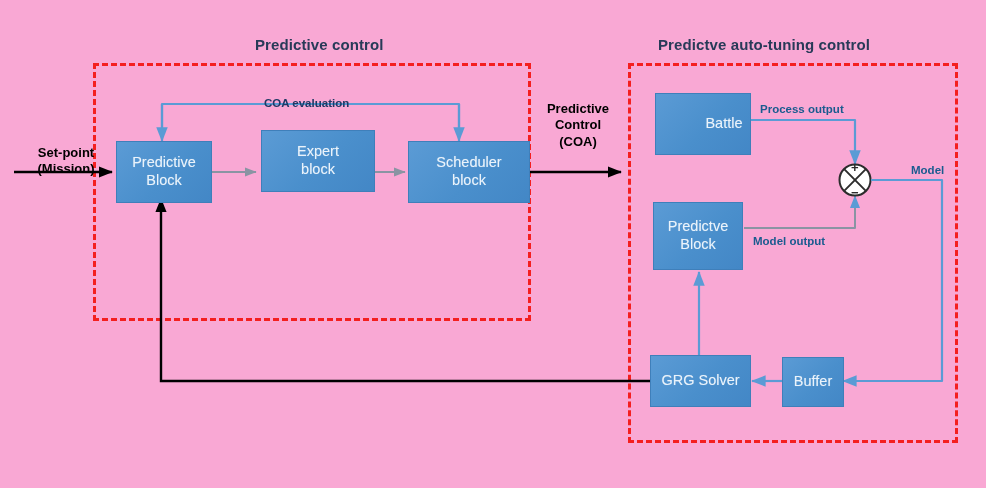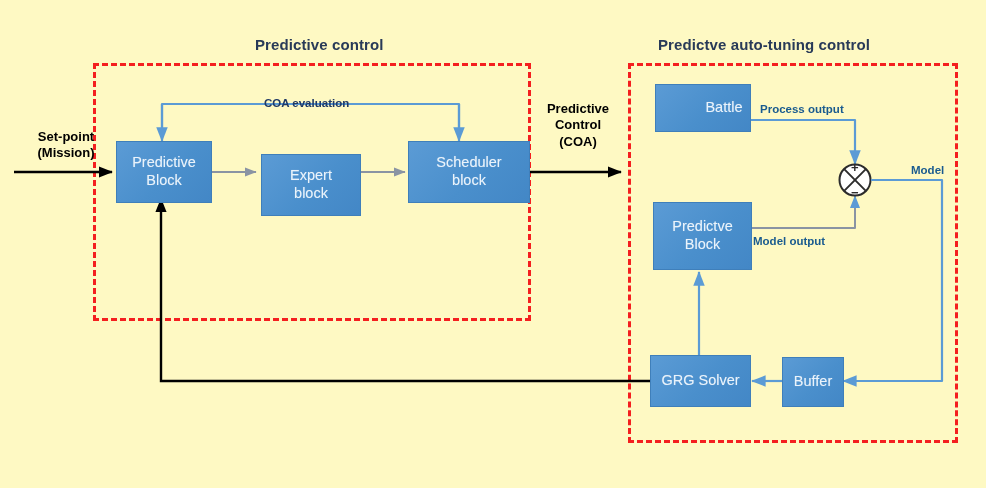--- a/index.html
+++ b/index.html
@@ -1,18 +1,18 @@
 <!DOCTYPE html>
 <html><head>
 <meta charset="utf-8">
 <style>
   html,body{margin:0;padding:0;background:#ffffff;}
   body{width:986px;height:488px;overflow:hidden;
        font-family:"Liberation Sans",sans-serif;}
-  #stage{position:relative;width:986px;height:488px;background:#fef9c3;}
+  #stage{position:relative;width:986px;height:488px;background:#f9a8d4;}
 
   
   .grp-title{
     position:absolute;
     font-weight:bold;
     font-size:15px;
     color:#283a58;
     white-space:nowrap;
     letter-spacing:.1px;
   }
@@ -139,36 +139,36 @@
     </g>
 
     <g>
       <path d="M650,381 L161,381 L161,199" stroke="#000" stroke-width="2.4" fill="none" stroke-linejoin="miter" marker-end="url(#ah-black)"></path>
     </g>
   </svg>
 
   <div class="blk" style="left:116px;top:141px;width:96px;height:62px;">Predictive
 Block</div>
 
-  <div class="blk" style="left:261px;top:154px;width:100px;height:62px;">Expert
+  <div class="blk" style="left:261px;top:130px;width:114px;height:62px;">Expert
 block</div>
 
   <div class="blk" style="left:408px;top:141px;width:122px;height:62px;">Scheduler
 block</div>
 
-  <div class="blk" style="left:655px;top:84px;width:96px;height:48px;padding-left:42px;">Battle</div>
+  <div class="blk" style="left:655px;top:93px;width:96px;height:62px;padding-left:42px;">Battle</div>
 
-  <div class="blk" style="left:653px;top:202px;width:99px;height:68px;">Predictve
+  <div class="blk" style="left:653px;top:202px;width:90px;height:68px;">Predictve
 Block</div>
 
   <div class="blk" style="left:650px;top:355px;width:101px;height:52px;">GRG  Solver</div>
 
   <div class="blk" style="left:782px;top:357px;width:62px;height:50px;">Buffer</div>
 
-  <div class="blk-label-dark" style="left:22px;top:129px;width:88px;">Set-point
+  <div class="blk-label-dark" style="left:22px;top:145px;width:88px;">Set-point
 (Mission)</div>
 
   <div class="wire-label" style="left:264px;top:85px;margin-top:12px;">COA evaluation</div>
 
   <div class="blk-label-dark" style="left:532px;top:101px;width:92px;">Predictive
 Control
 (COA)</div>
 
   <div class="wire-label blue" style="left:760px;top:103px;">Process output</div>
 

